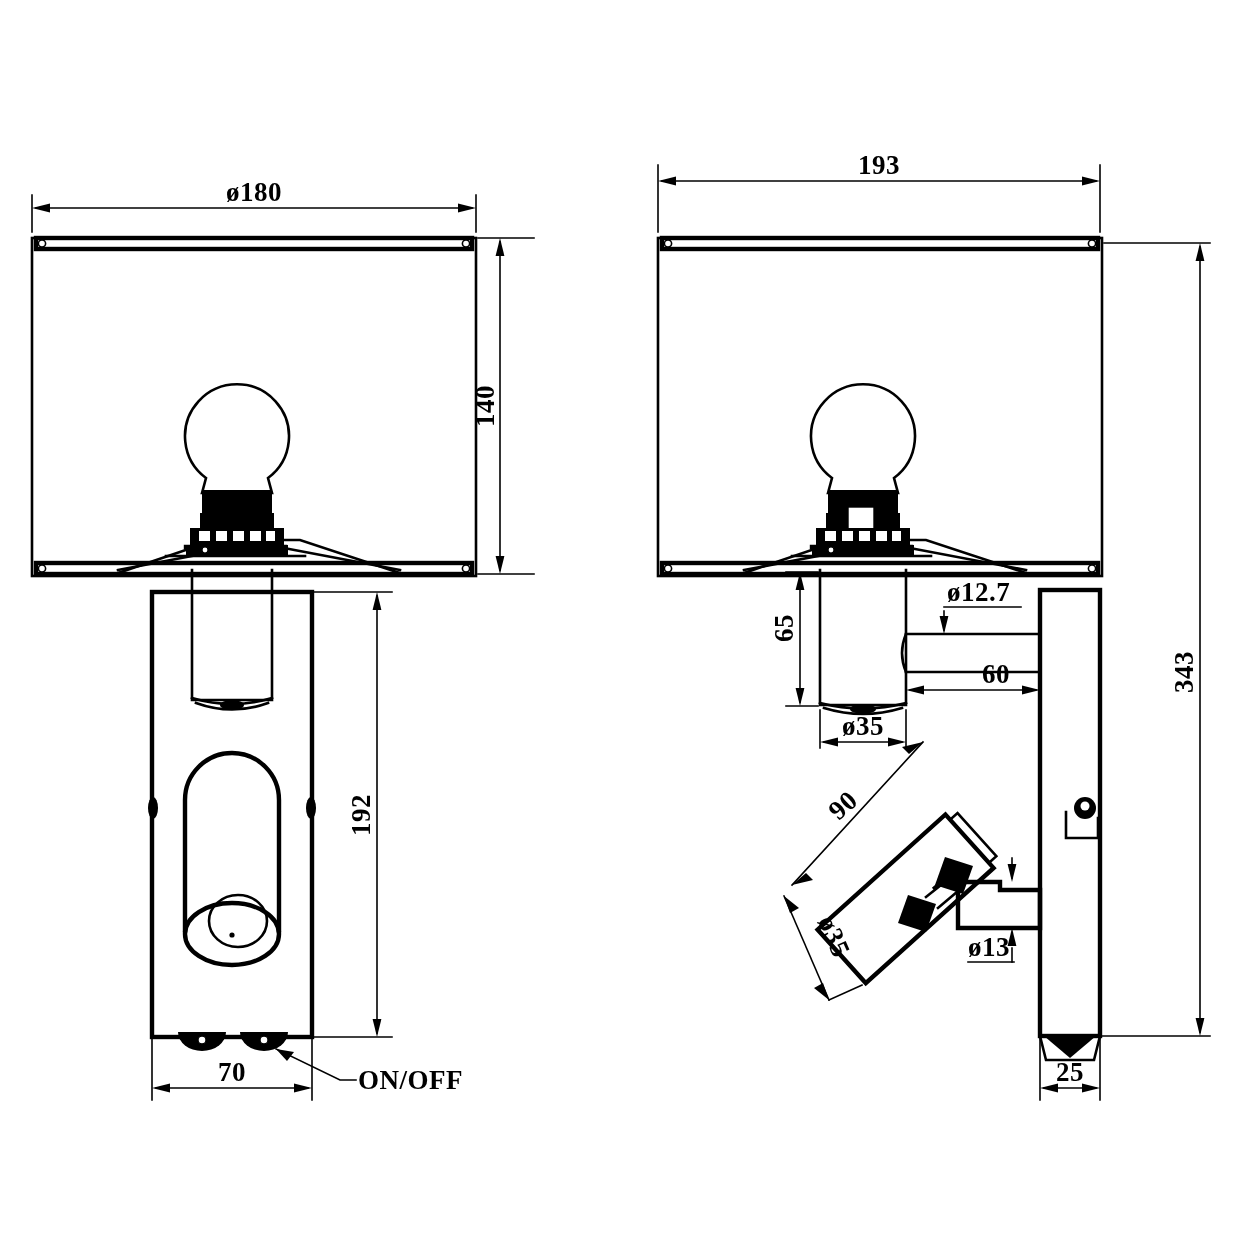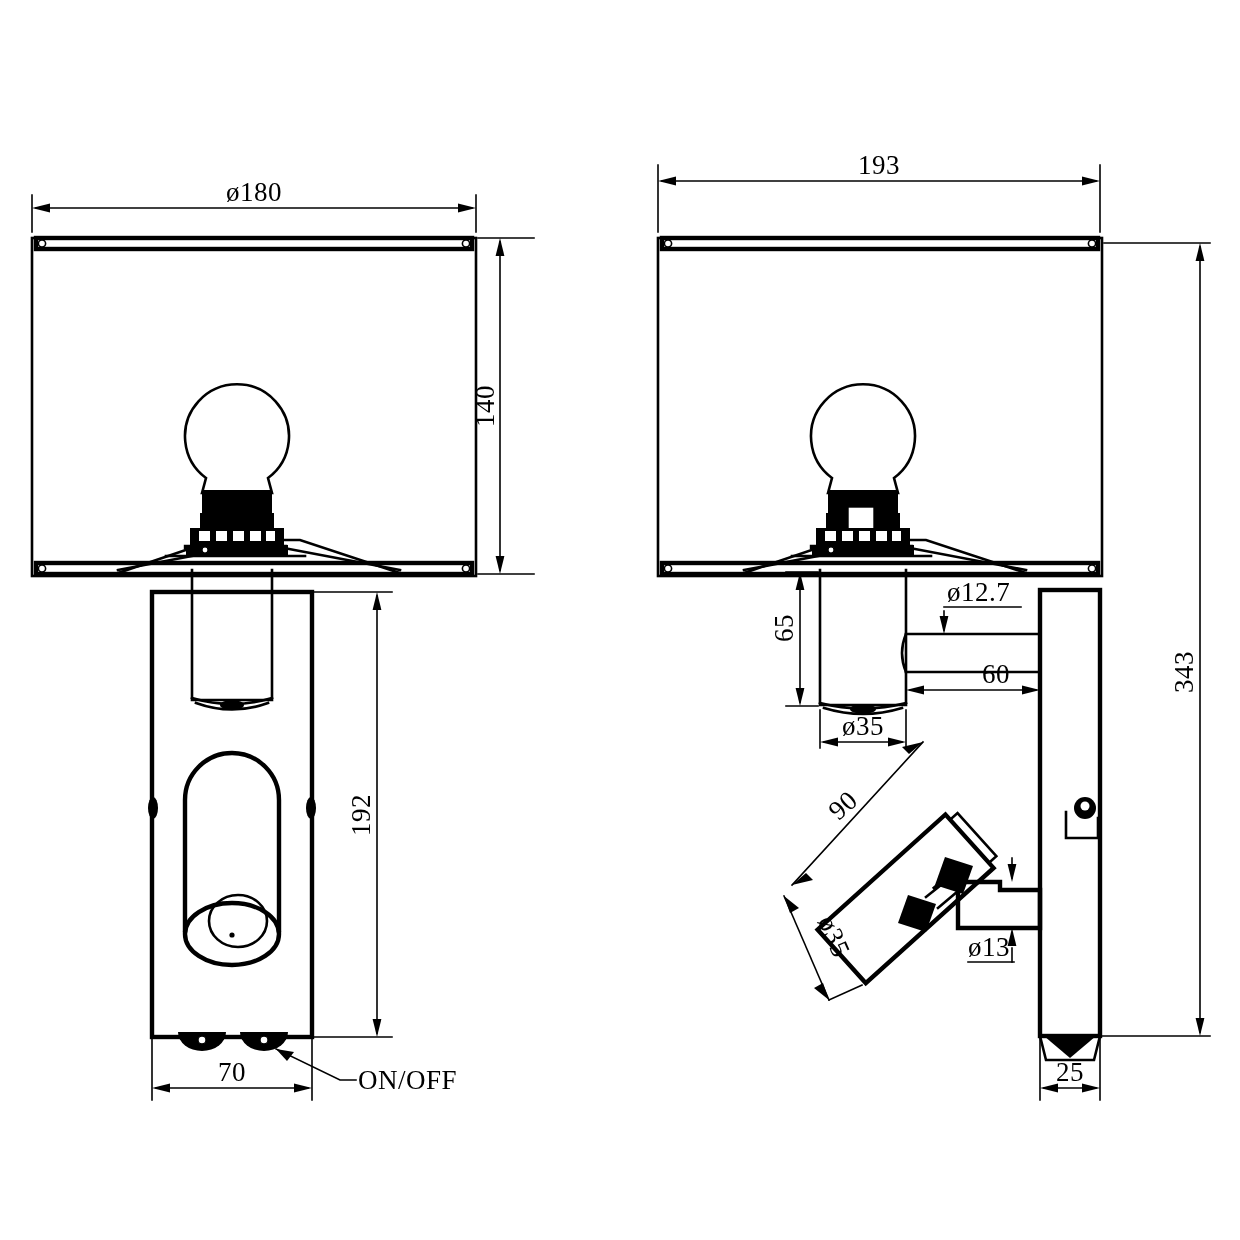--- a/index.html
+++ b/index.html
@@ -10,20 +10,21 @@
   body {
     width: 1240px;
     height: 1240px;
     font-family: "Liberation Serif", "DejaVu Serif", serif;
     overflow: hidden;
   }
   #drawing-root {
     position: relative;
     width: 1240px;
     height: 1240px;
+    font-weight: bold;
   }
   svg.cad {
     position: absolute;
     top: 0;
     left: 0;
     width: 1240px;
     height: 1240px;
     display: block;
   }
   .ln {

